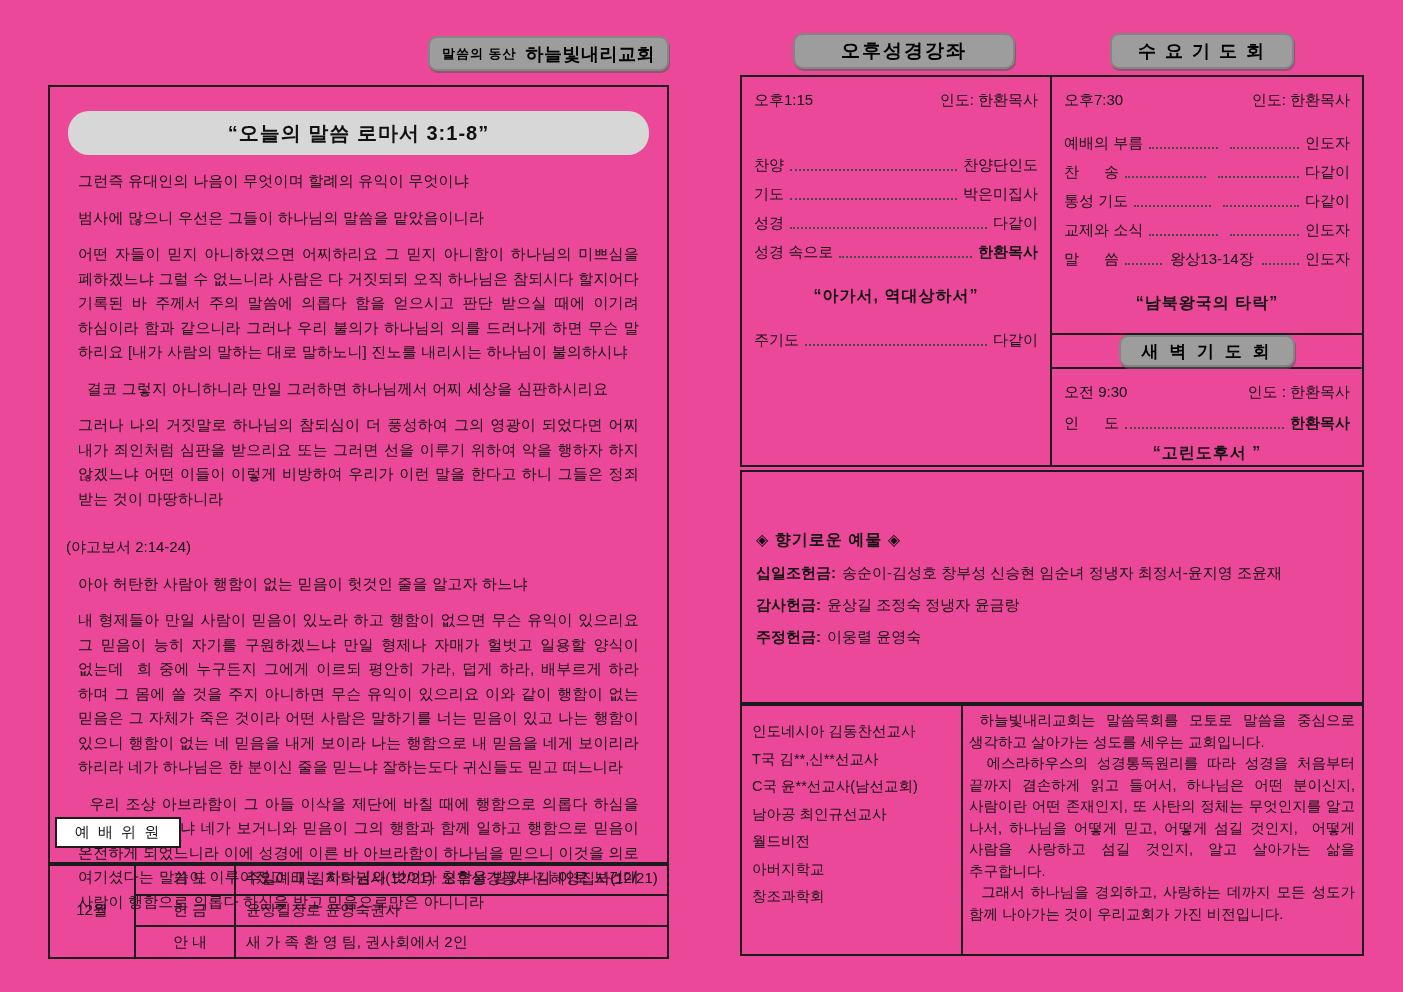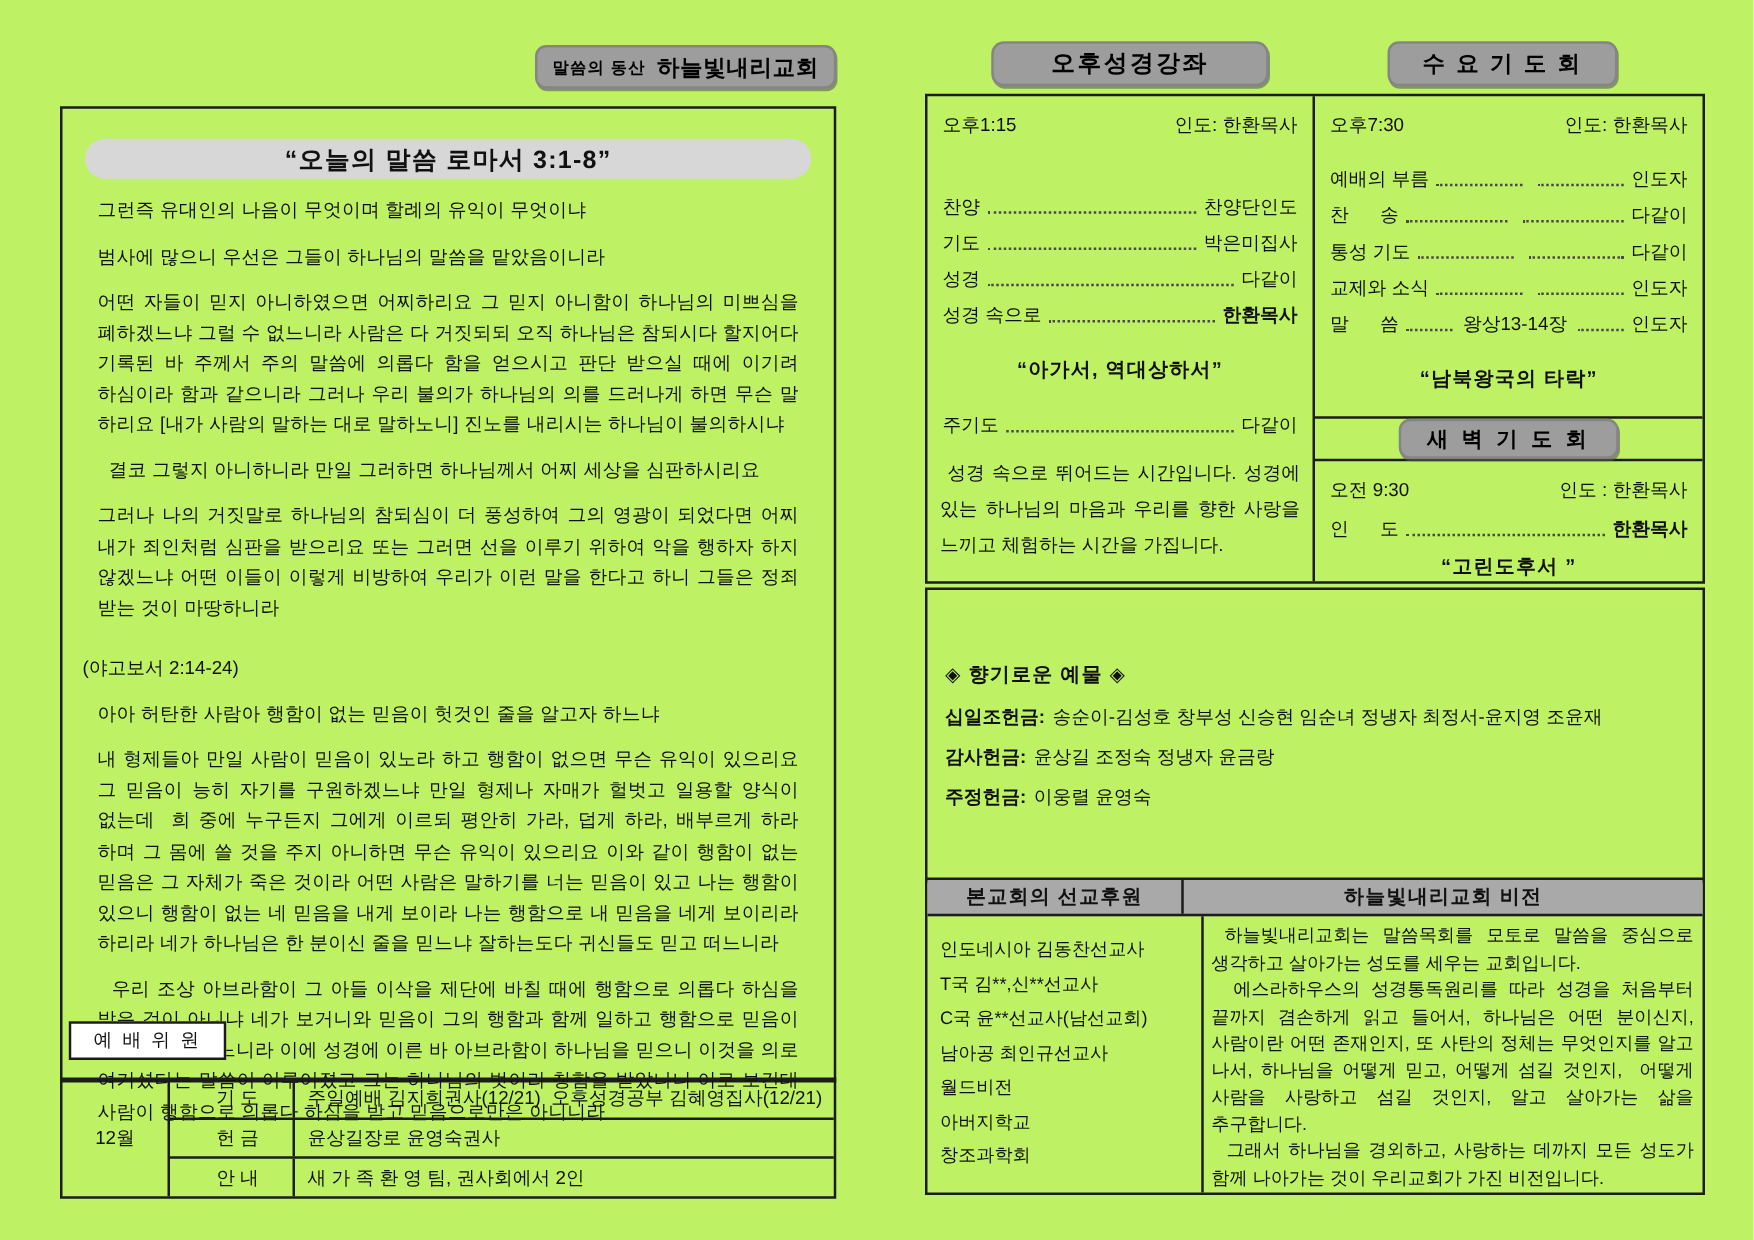--- a/index.html
+++ b/index.html
@@ -1,37 +1,37 @@
 <!DOCTYPE html>
 <html><head>
 <meta charset="utf-8">
 <style>
   html,body { margin:0; padding:0; background:#ffffff; }
   .canvas {
-    position:relative; width:1403px; height:992px; background:#bef264;
+    position:relative; width:1403px; height:992px; background:#ec4899;
     font-family:"Liberation Sans","DejaVu Sans",sans-serif; color:#111;
     overflow:hidden;
   }
   .abs { position:absolute; }
 
   
   .badge {
     background:#9d9d9d; border:2px solid #858585; border-radius:9px;
     display:flex; align-items:center; justify-content:center;
     color:#000; font-weight:700; box-shadow:1px 2px 0 rgba(90,90,90,.6);
   }
 
   
   .left-badge { left:428px; top:36px; width:237px; height:31px; gap:9px; }
   .left-badge .prefix { font-size:13px; letter-spacing:1px; }
   .left-badge .church { font-size:18px; letter-spacing:.5px; }
 
   .left-page-box { left:48px; top:85px; width:617px; height:777px; border:2px solid #1c1c1c; }
   .left-title-bar {
-    margin:24px 18px 14px; height:32px; background:#d7d7d7; border-radius:21px;
+    margin:24px 18px 14px; height:44px; background:#d7d7d7; border-radius:21px;
     display:flex; align-items:center; justify-content:center;
     font-size:20px; font-weight:700; letter-spacing:1px;
   }
   .scripture { margin:0 16px; font-size:15px; line-height:24.5px;
     text-align:justify; word-break:keep-all; letter-spacing:.2px; }
   .scripture p { margin:12px; white-space:pre-wrap; }
   .james-heading { margin:24px 16px 0; font-size:15px; line-height:24.5px; }
 
   .committee-box {
     left:55px; top:817px; width:122px; height:27px; border:2px solid #1c1c1c; background:#fff;
@@ -191,21 +191,20 @@
   </div>
 </div>
       <div class="centered-quote">“아가서, 역대상하서”</div>
       <div class="order-list lords">
   <div class="order-row">
     <span class="order-label">주기도</span>
     <span class="order-leader"></span>
     <span class="order-value">다같이</span>
   </div>
 </div>
-      <div class="class-desc"> 성경 속으로 뛰어드는 시간입니다. 성경에 있는 하나님의 마음과 우리를 향한 사랑을 느끼고 체험하는 시간을 가집니다.</div>
     </div>
 
     <div class="col-b">
       <div class="wed-box">
         <div class="time-row">
           <span>오후7:30</span>
           <span>인도: 한환목사</span>
         </div>
         <div class="order-list">
   <div class="order-row">
@@ -283,24 +282,20 @@
     <span class="offer-label">감사헌금:</span><span class="offer-value">윤상길 조정숙 정냉자 윤금랑</span>
   </div>
 
   <div class="offer-row">
     <span class="offer-label">주정헌금:</span><span class="offer-value">이웅렬 윤영숙</span>
   </div>
 </div>
   </div>
 
   <div class="abs bottom-table">
-    <div class="bt-header">
-      <div class="cell l">본교회의 선교후원</div>
-      <div class="cell r">하늘빛내리교회 비전</div>
-    </div>
     <div class="bt-body">
       <div class="bt-missions">
   <div class="mission-line bold">인도네시아 김동찬선교사</div>
 
   <div class="mission-line bold">T국 김**,신**선교사</div>
 
   <div class="mission-line bold">C국 윤**선교사(남선교회)</div>
 
   <div class="mission-line bold">남아공 최인규선교사</div>
 

